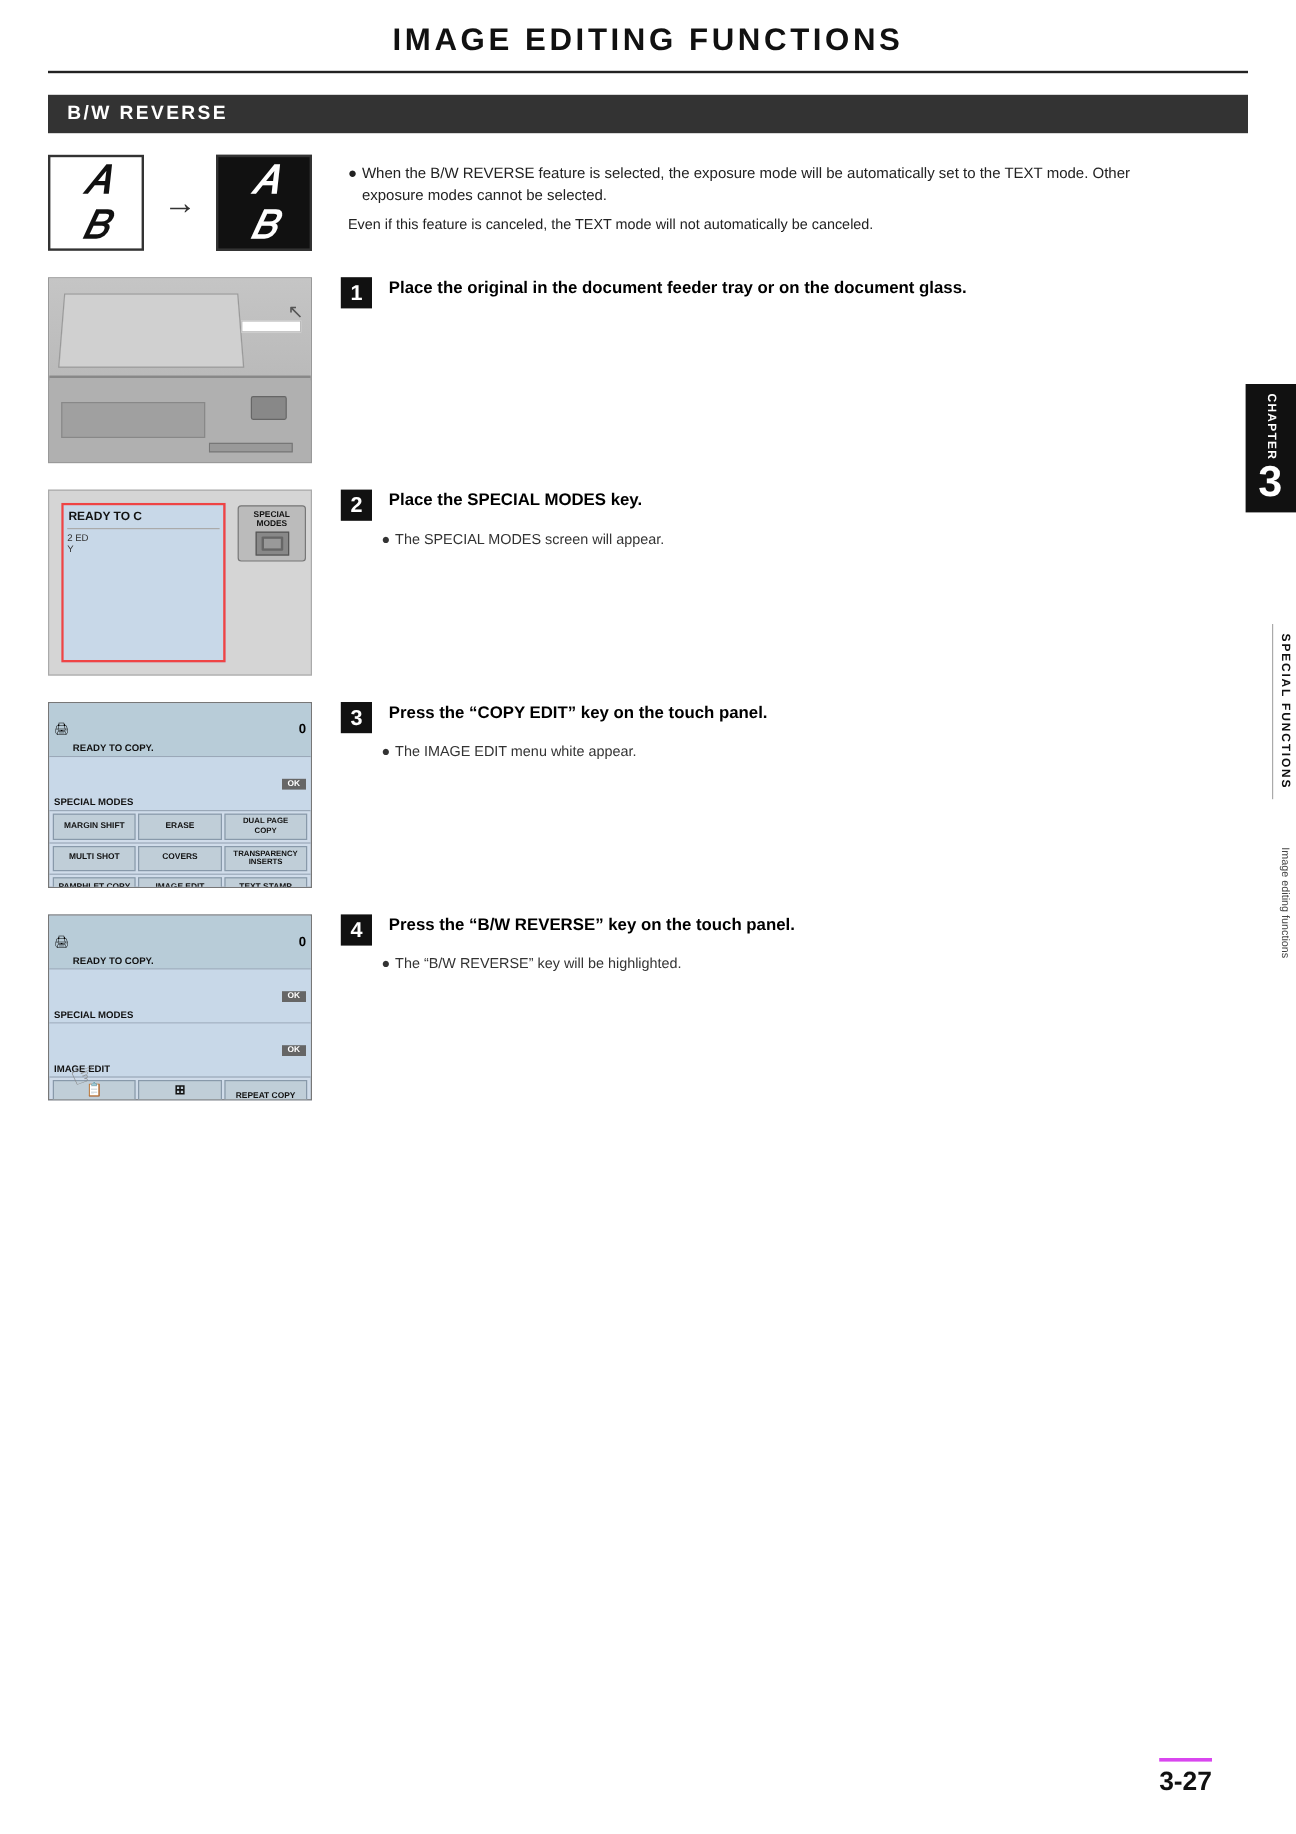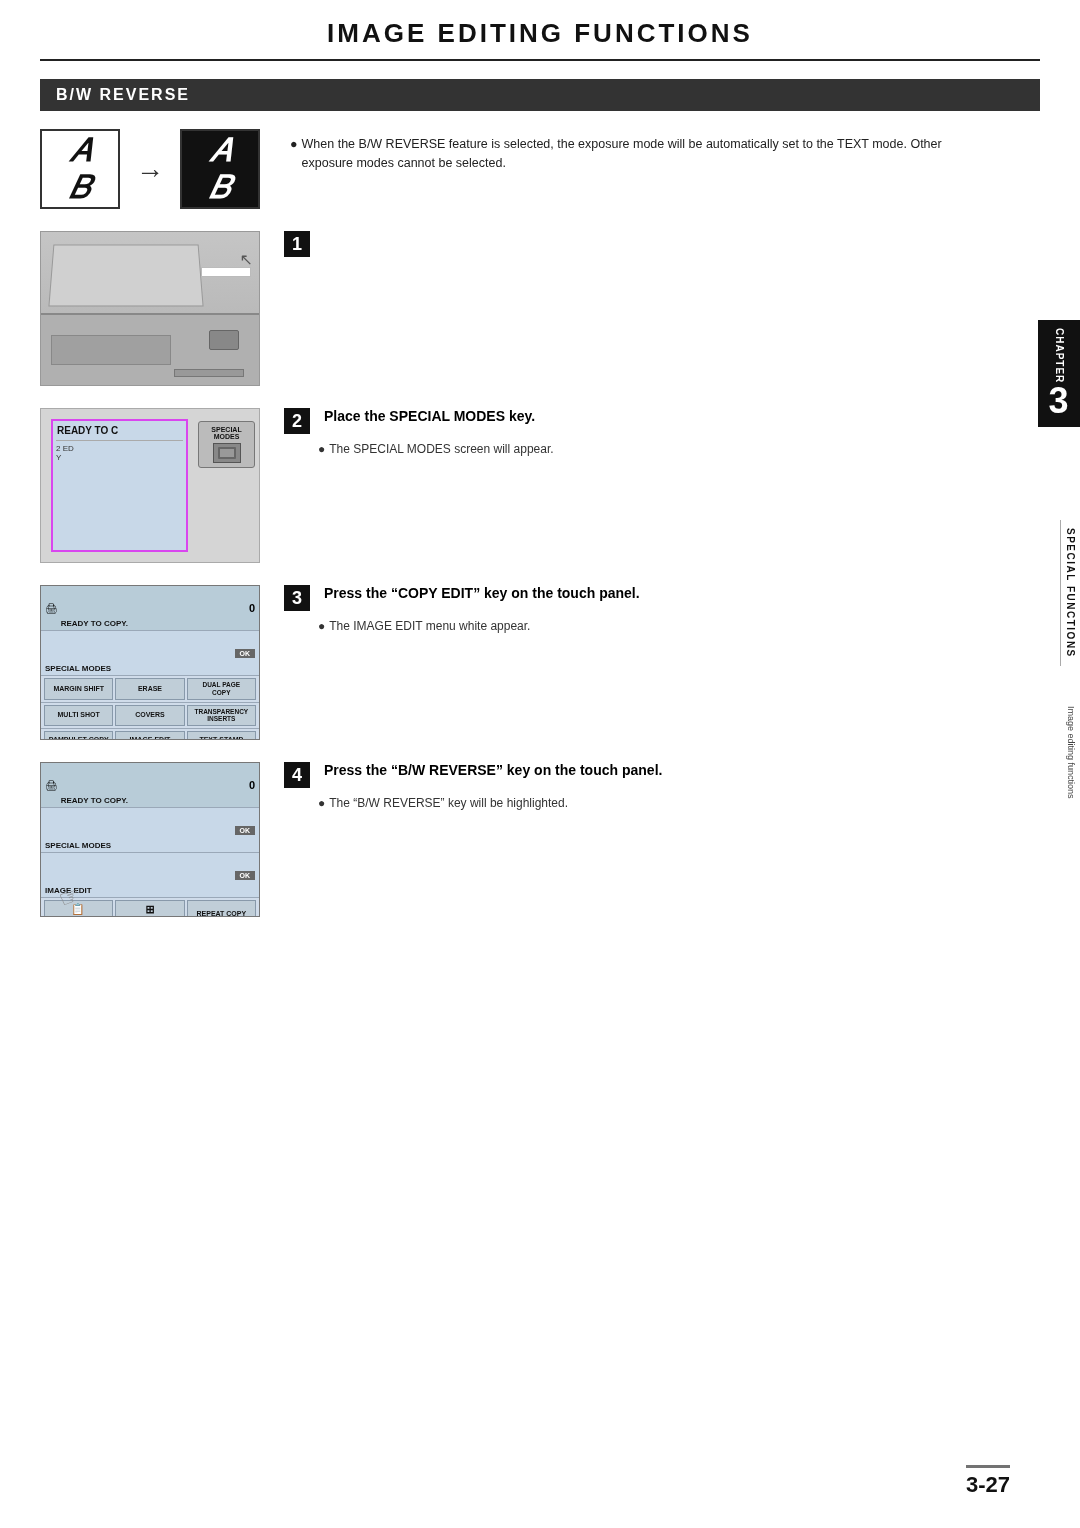--- a/index.html
+++ b/index.html
@@ -188,21 +188,21 @@
     }
 
     
     .page-number {
       position: absolute;
       bottom: 30px;
       right: 70px;
       font-size: 22px;
       font-weight: 900;
       color: #111;
-      border-top: 3px solid #737373;
+      border-top: 3px solid #d946ef;
       padding-top: 4px;
     }
 
     
     .copier-illustration {
       width: 220px;
       height: 155px;
       background: linear-gradient(180deg, #c5c5c5 0%, #b0b0b0 100%);
       border: 1px solid #999;
       position: relative;
@@ -407,48 +407,50 @@
       <div class="letter-box inverted">
         <span>𝐴</span>
         <span>𝐵</span>
       </div>
     </div>
     <div class="bw-description">
       <div class="bullet">
         <span>●</span>
         <span>When the B/W REVERSE feature is selected, the exposure mode will be automatically set to the TEXT mode. Other exposure modes cannot be selected.</span>
       </div>
+      <p style="margin-top:4px;font-size:12px;">Even if this feature is canceled, the TEXT mode will not automatically be canceled.</p>
     </div>
   </div>
 
   <div class="steps-area">
 
     <div class="step-row">
       <div class="copier-illustration">
         <div class="cop-base"></div>
 
         <div style="position:absolute;bottom:0;left:0;right:0;height:72px;background:#b0b0b0;border-top:2px solid #888;"></div>
         <div style="position:absolute;bottom:20px;left:10px;width:120px;height:30px;background:#a0a0a0;border:1px solid #888;"></div>
         <div style="position:absolute;top:10px;left:10px;width:150px;height:65px;background:#d0d0d0;border:1.5px solid #999;transform:perspective(300px) rotateX(18deg);"></div>
         <div style="position:absolute;top:35px;right:8px;width:50px;height:10px;background:#fff;border:1px solid #bbb;"></div>
         <div style="position:absolute;top:18px;right:6px;font-size:16px;color:#555;">↖</div>
         <div style="position:absolute;bottom:35px;right:20px;width:30px;height:20px;background:#888;border:1px solid #666;border-radius:2px;"></div>
         <div style="position:absolute;bottom:8px;right:15px;width:70px;height:8px;background:#999;border:1px solid #777;"></div>
       </div>
       <div class="step-text">
         <div class="step-title">
           <span class="step-num">1</span>
+          <strong>Place the original in the document feeder tray or on the document glass.</strong>
         </div>
       </div>
     </div>
 
     <div class="step-row">
       <div class="panel-illustration">
 
-        <div style="flex:1;background:#c8d8e8;border:2px solid #d946ef;margin:10px 6px 10px 10px;position:relative;font-size:9px;">
+        <div style="flex:1;background:#c8d8e8;border:2px solid #ef4444;margin:10px 6px 10px 10px;position:relative;font-size:9px;">
           <div style="font-size:10px;font-weight:700;padding:4px;color:#111;">READY TO C</div>
           <div style="height:1px;background:#aaa;margin:0 3px;"></div>
           <div style="padding:3px;font-size:8px;color:#333;">2 ED<br>Y</div>
         </div>
 
         <div style="width:65px;display:flex;flex-direction:column;justify-content:flex-start;padding:12px 4px;gap:6px;">
           <div class="sp-modes-key">
             <div>SPECIAL</div>
             <div>MODES</div>
             <div class="sp-modes-icon">

